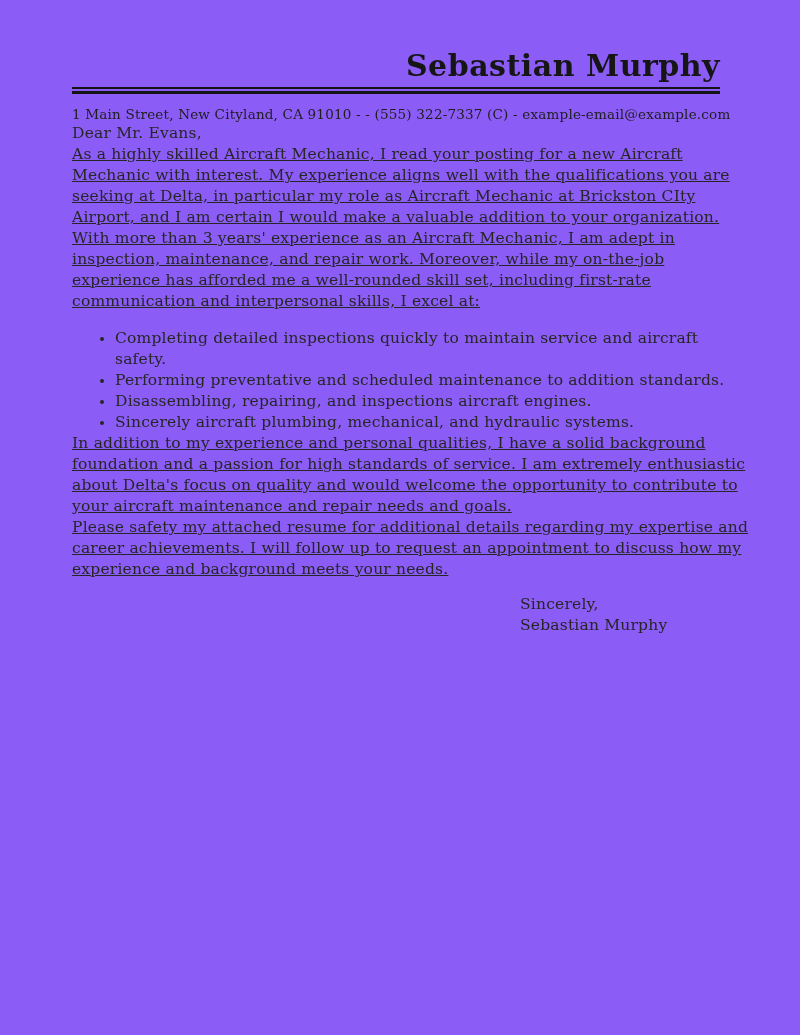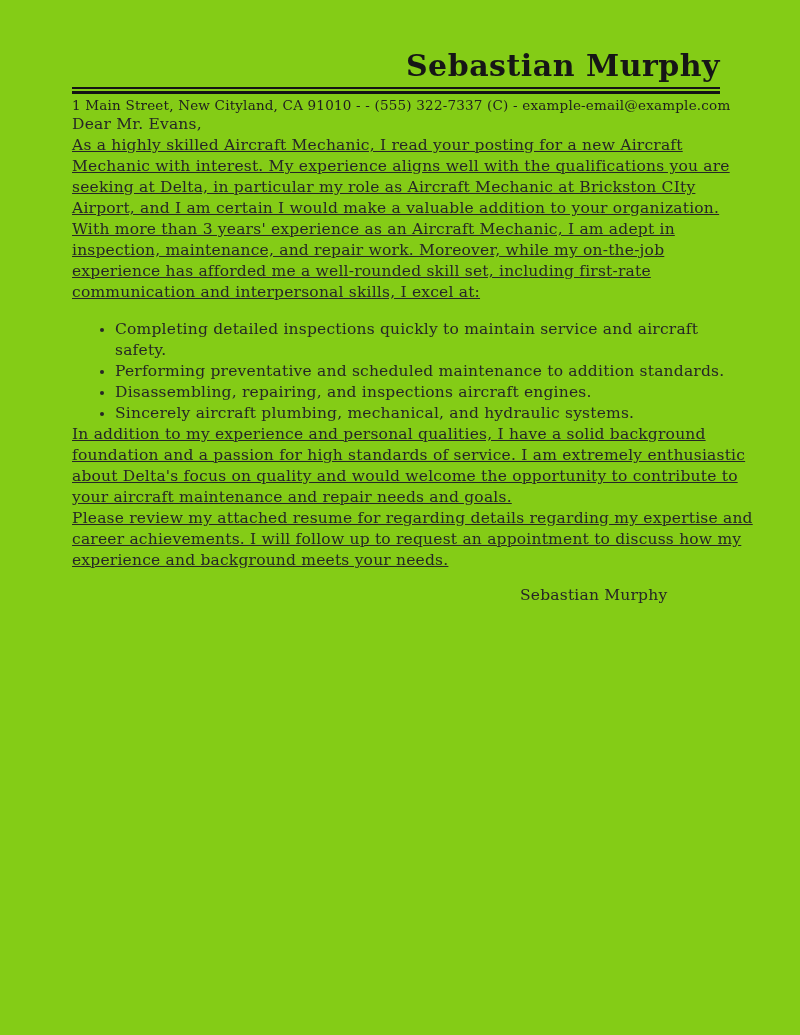--- a/index.html
+++ b/index.html
@@ -4,21 +4,21 @@
 <style>
   html, body {
     margin: 0;
     padding: 0;
     background: #ffffff;
   }
   .page {
     position: relative;
     width: 800px;
     height: 1035px;
-    background: #84cc16;
+    background: #8b5cf6;
     font-family: "DejaVu Serif", serif;
     color: #262626;
     overflow: hidden;
   }
   .content {
     margin-left: 72px;
     width: 648px;
     padding-top: 49px;
   }
   .author-name {
@@ -31,21 +31,21 @@
     color: #161616;
     white-space: pre;
   }
   .double-rule {
     margin-top: 4px;
     height: 2px;               
     border-top: 2px solid #141414;
     border-bottom: 3px solid #141414;
   }
   .contact-line {
-    margin-top: 3px;
+    margin-top: 12px;
     text-align: right;
     font-size: 13.5px;
     line-height: 17px;
     letter-spacing: 0.2px;
     color: #1e1e1e;
     white-space: pre;
   }
   .body-text {
     font-size: 15.5px;
     line-height: 21px;
@@ -102,24 +102,25 @@
         <li>Performing preventative and scheduled maintenance to addition standards.</li>
         <li>Disassembling, repairing, and inspections aircraft engines.</li>
         <li>Sincerely aircraft plumbing, mechanical, and hydraulic systems.</li>
       </ul>
 
       <p class="para">In addition to my experience and personal qualities, I have a solid background
 foundation and a passion for high standards of service. I am extremely enthusiastic
 about Delta's focus on quality and would welcome the opportunity to contribute to
 your aircraft maintenance and repair needs and goals.</p>
 
-      <p class="para">Please review my attached resume for regarding details regarding my expertise and
+      <p class="para">Please safety my attached resume for additional details regarding my expertise and
 career achievements. I will follow up to request an appointment to discuss how my
 experience and background meets your needs.</p>
 
 
       <div class="signoff">
+        <p class="valediction">Sincerely,</p>
         <p class="signature-name">Sebastian Murphy</p>
       </div>
 
     </main>
   </div>
 </div>
 
 </body></html>

